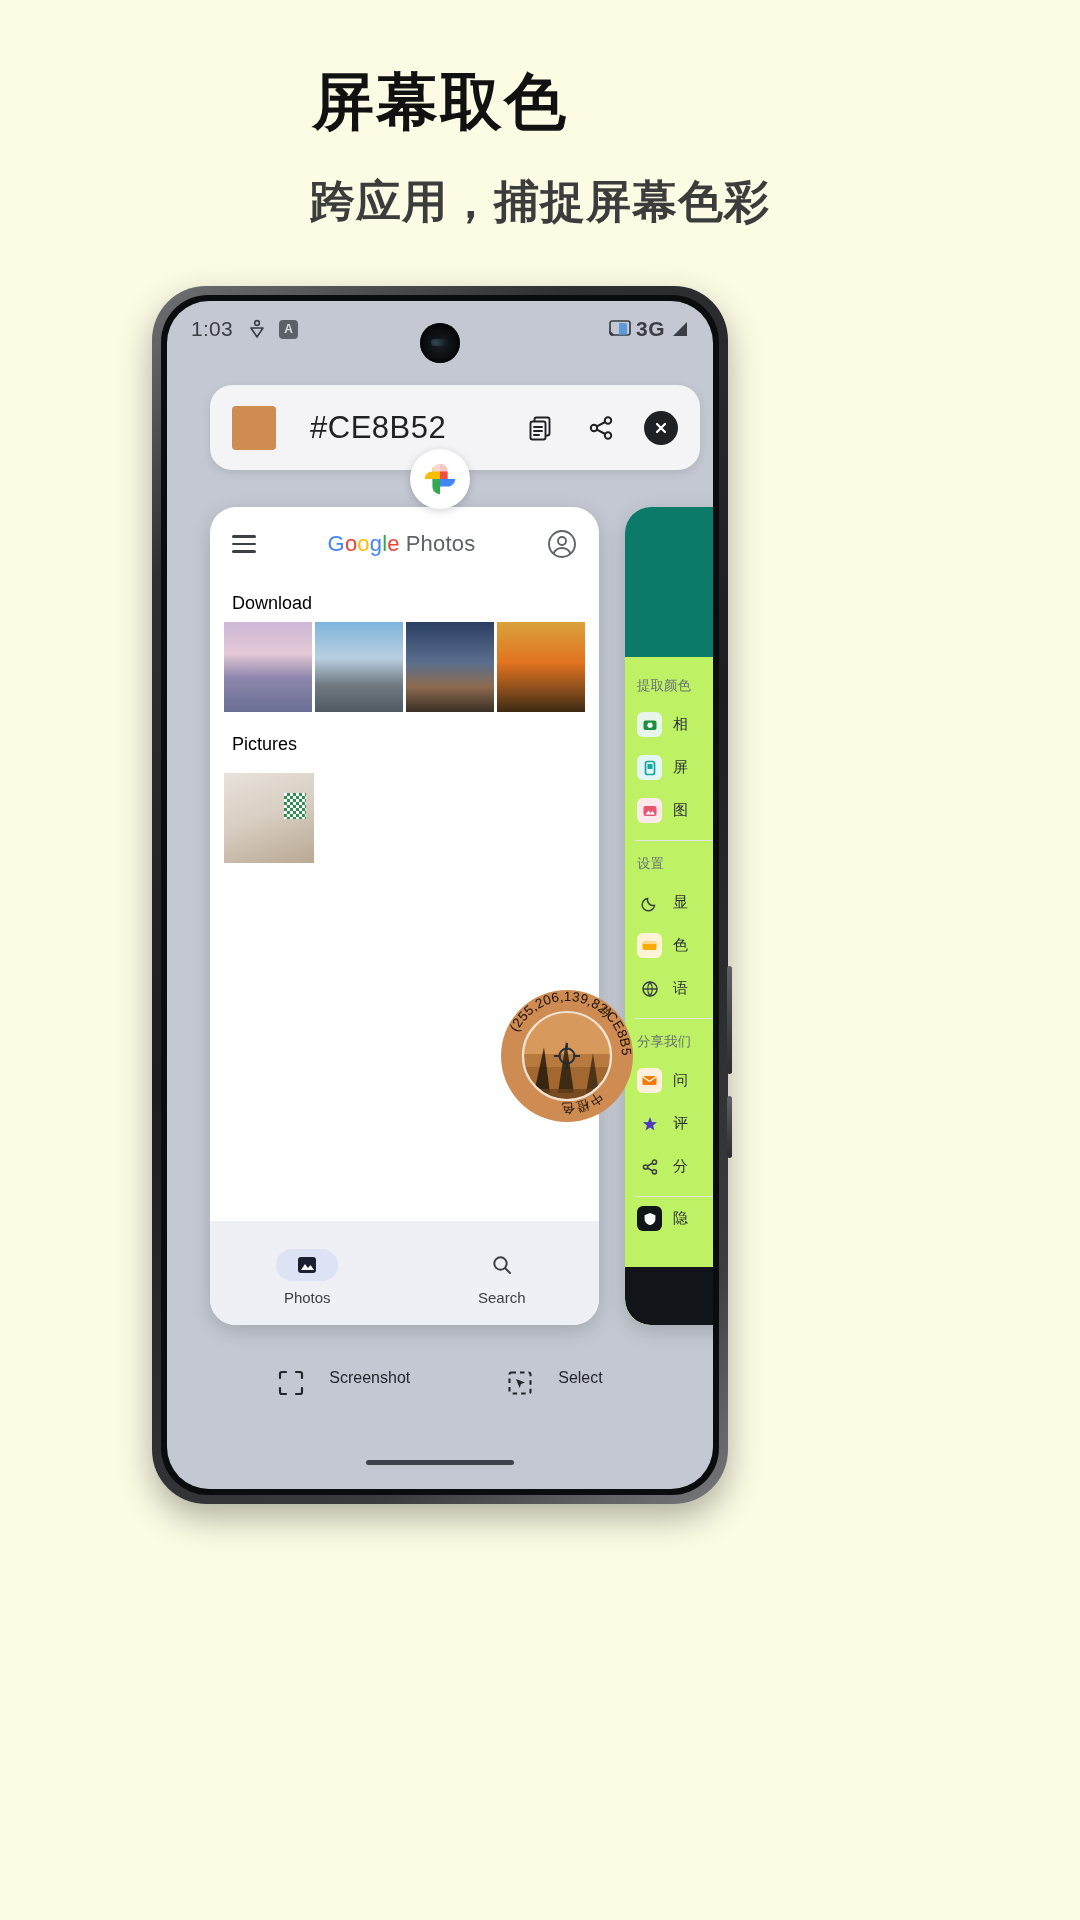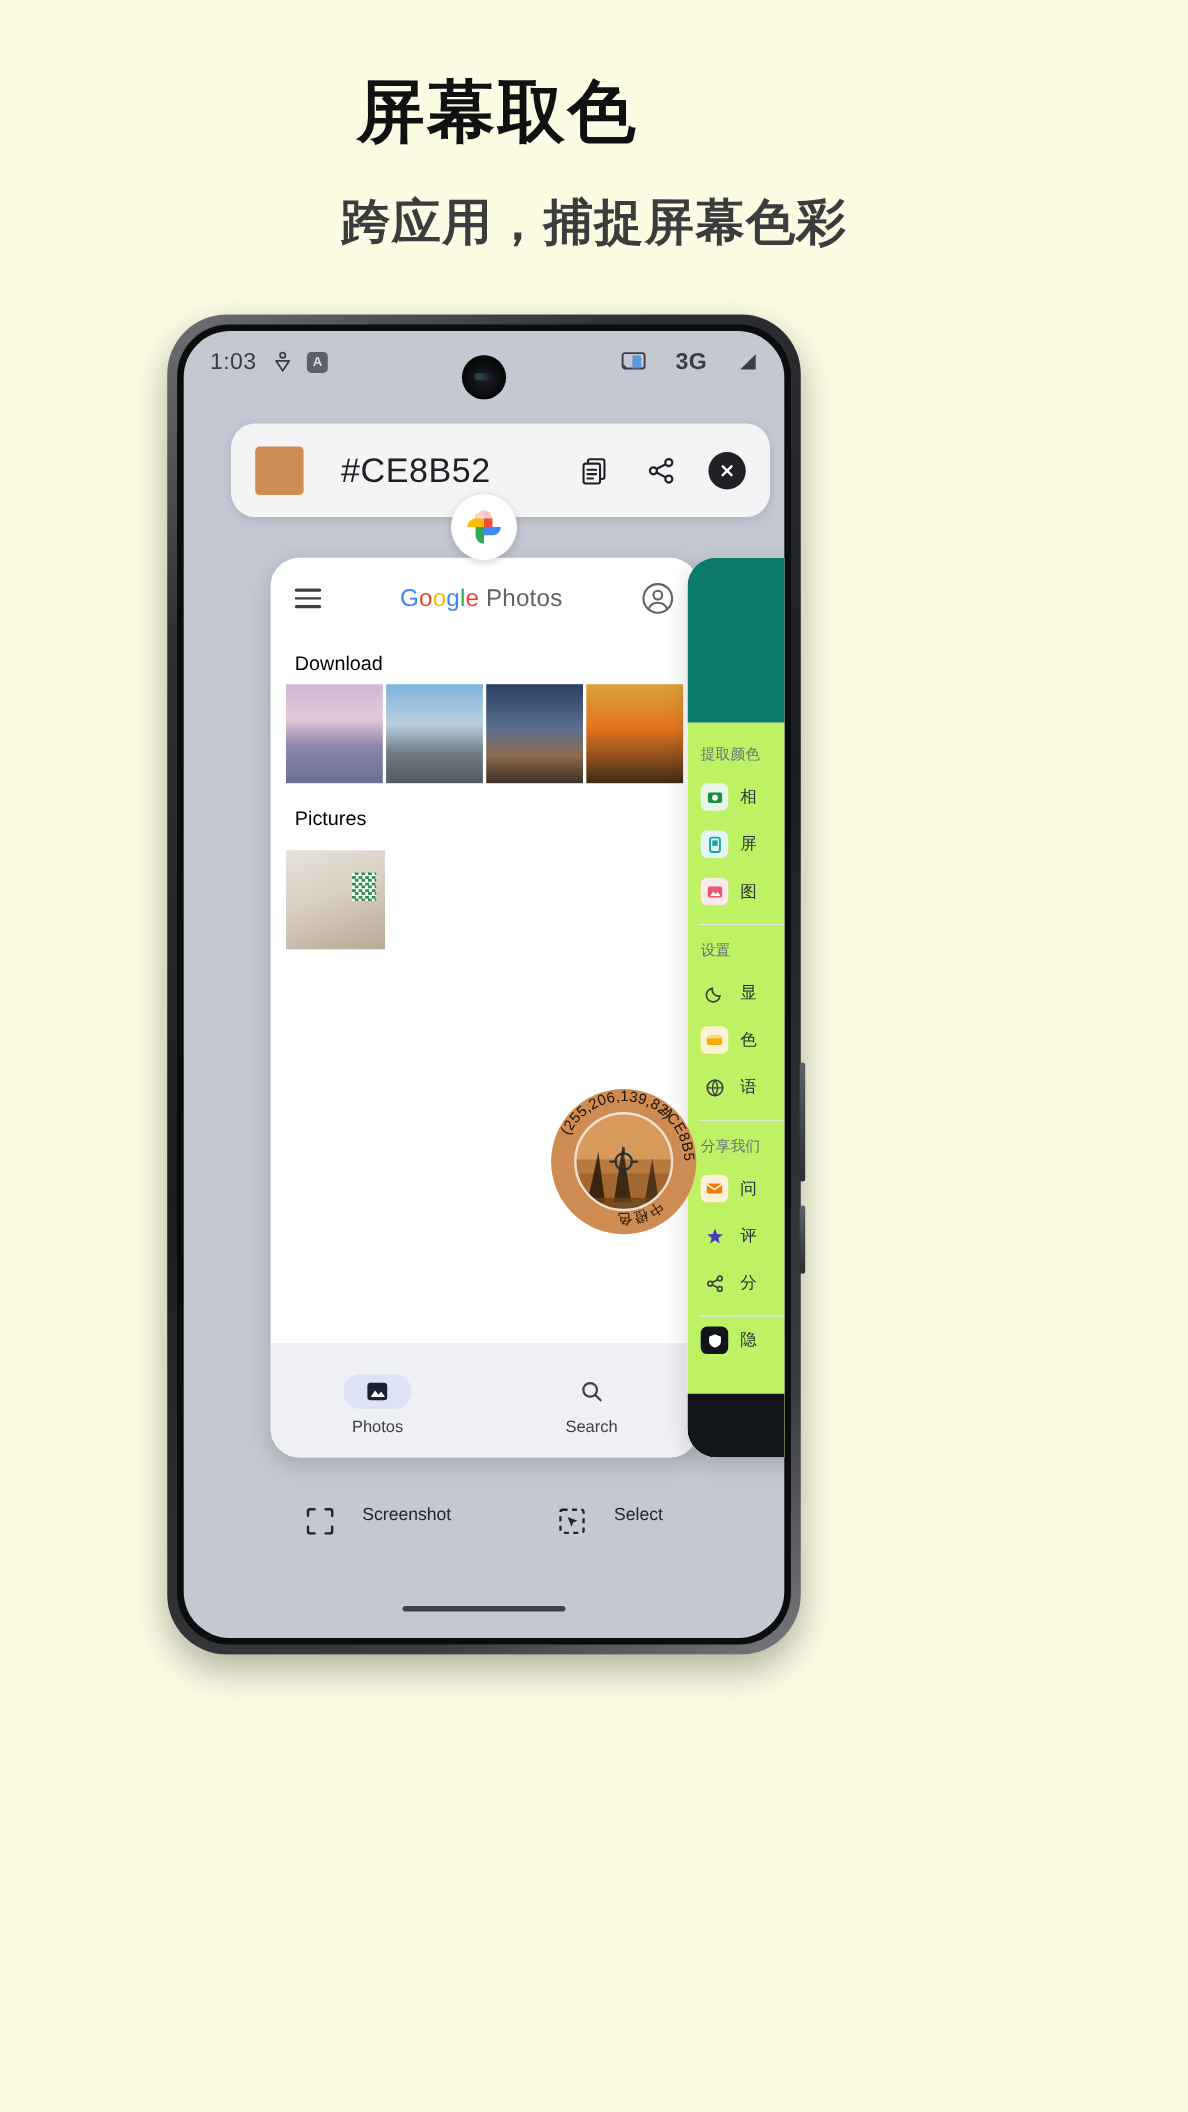--- a/index.html
+++ b/index.html
@@ -6,21 +6,21 @@
   html, body {
     width: 1080px; height: 1920px;
     background: #FCFBE4;
     font-family: "Liberation Sans", "DejaVu Sans", sans-serif;
     overflow: hidden;
   }
   .page { position: relative; width: 1080px; height: 1920px; background: #FCFBE4; }
 
   
   .headline {
-    position: absolute; top: 60px; left: 12px; width: 880px;
+    position: absolute; top: 60px; left: 0; width: 880px;
     text-align: center; font-size: 62px; font-weight: bold;
     color: #111111; letter-spacing: 2px;
   }
   .subhead {
     position: absolute; top: 172px; left: 0; width: 1080px;
     text-align: center; font-size: 45px; font-weight: bold;
     color: #3c3c3c; letter-spacing: 1px;
   }
 
   
@@ -49,21 +49,21 @@
   .side-btn.p { top: 810px; height: 62px; }
 
   
   .statusbar {
     position: absolute; top: 0; left: 0; width: 100%; height: 56px;
     display: flex; align-items: center; padding: 0 24px; color: #3a3d44;
     font-size: 20px;
   }
   .sb-time { font-size: 21px; font-weight: 500; letter-spacing: .3px; }
   .sb-left-icons { display: flex; align-items: center; gap: 14px; margin-left: 16px; }
-  .sb-right { margin-left: auto; display: flex; align-items: center; gap: 26px; }
+  .sb-right { margin-left: auto; display: flex; align-items: center; gap: 4px; }
   .sb-3g { font-size: 21px; font-weight: 600; letter-spacing: .5px; }
   .icon-a-box {
     width: 19px; height: 19px; border-radius: 4px; background: #5c6069;
     color: #d7dae0; font-size: 12px; font-weight: bold; line-height: 19px; text-align: center;
   }
   .punch-hole {
     position: absolute; top: 22px; left: 50%; transform: translateX(-50%);
     width: 40px; height: 40px; border-radius: 50%;
     background: radial-gradient(circle at 50% 55%, #1a1d22 0%, #08090b 62%, #000 100%);
     box-shadow: inset 0 0 4px #000;
@@ -97,21 +97,21 @@
     display: flex; align-items: center; justify-content: center;
     box-shadow: 0 2px 8px rgba(0,0,0,.18); z-index: 6;
   }
 
   
   .card-area { position: absolute; top: 206px; left: 0; width: 100%; height: 818px; }
   .card {
     position: absolute; background: #ffffff; border-radius: 26px; overflow: hidden;
     box-shadow: 0 6px 20px rgba(0,0,0,.16);
   }
-  .card-main { left: 43px; top: 0; width: 389px; height: 818px; margin-left: 36px; }
+  .card-main { left: 43px; top: 0; width: 389px; height: 818px; }
   .card-right { left: 458px; top: 0; width: 150px; height: 818px; }
 
   
   .gp-top { height: 74px; display: flex; align-items: center; padding: 0 22px; }
   .hamburger { width: 24px; }
   .hamburger i { display: block; height: 2.6px; background: #3c4043; margin: 5px 0; border-radius: 2px; }
   .gp-title { flex: 1; text-align: center; font-size: 22px; color: #3c4043; letter-spacing: .2px; }
   .gp-title .g1{color:#4285F4}.gp-title .g2{color:#EA4335}.gp-title .g3{color:#FBBC05}
   .gp-title .g4{color:#4285F4}.gp-title .g5{color:#34A853}.gp-title .g6{color:#EA4335}
   .gp-title .ptxt { color:#5f6368; margin-left:6px; }

